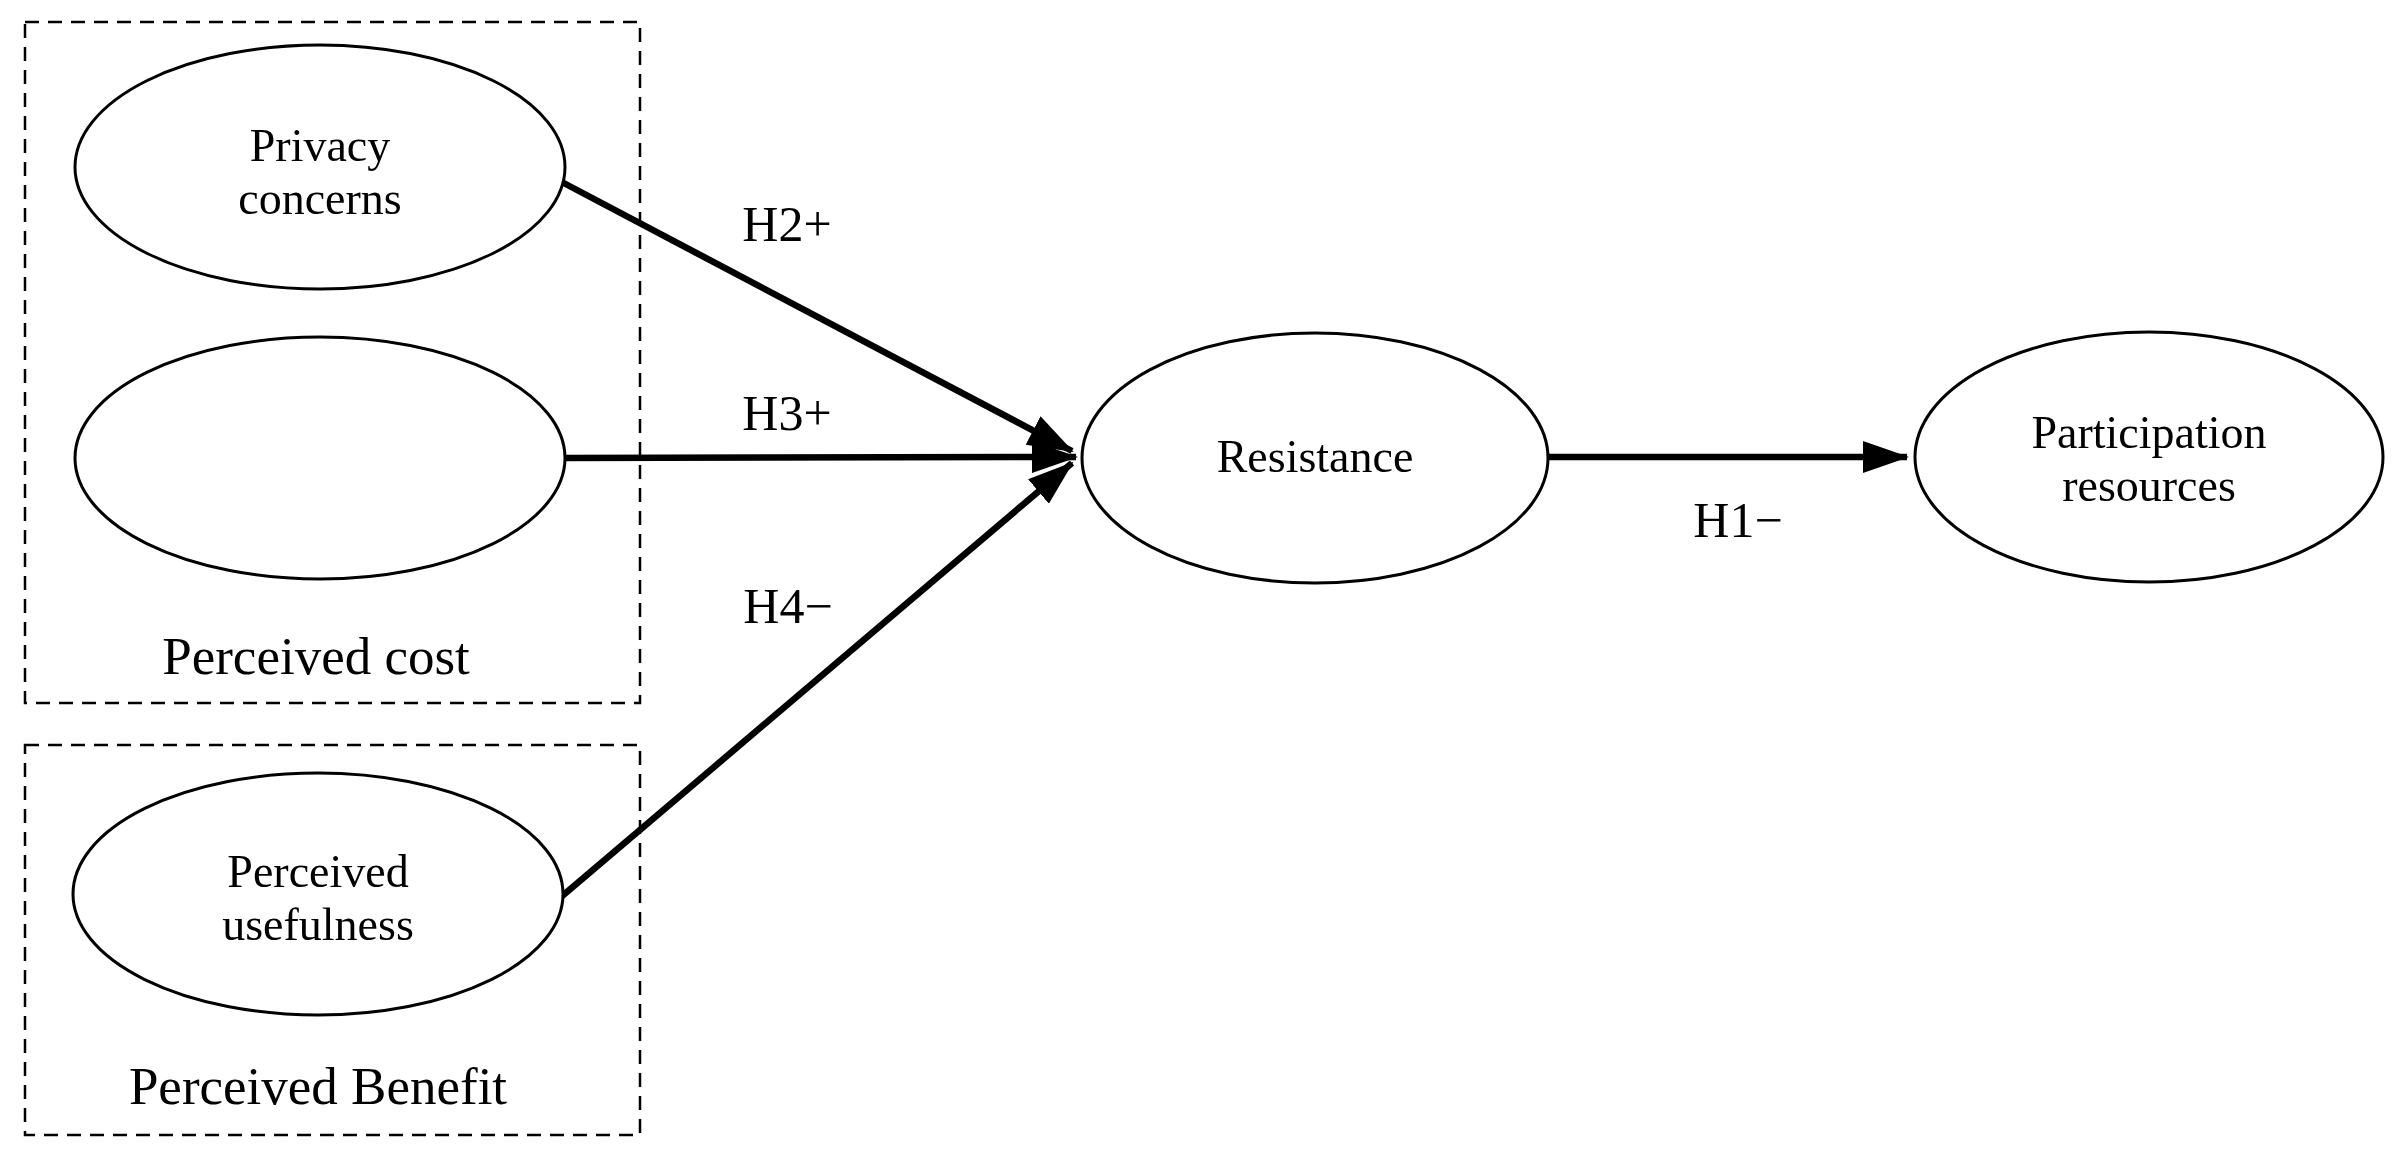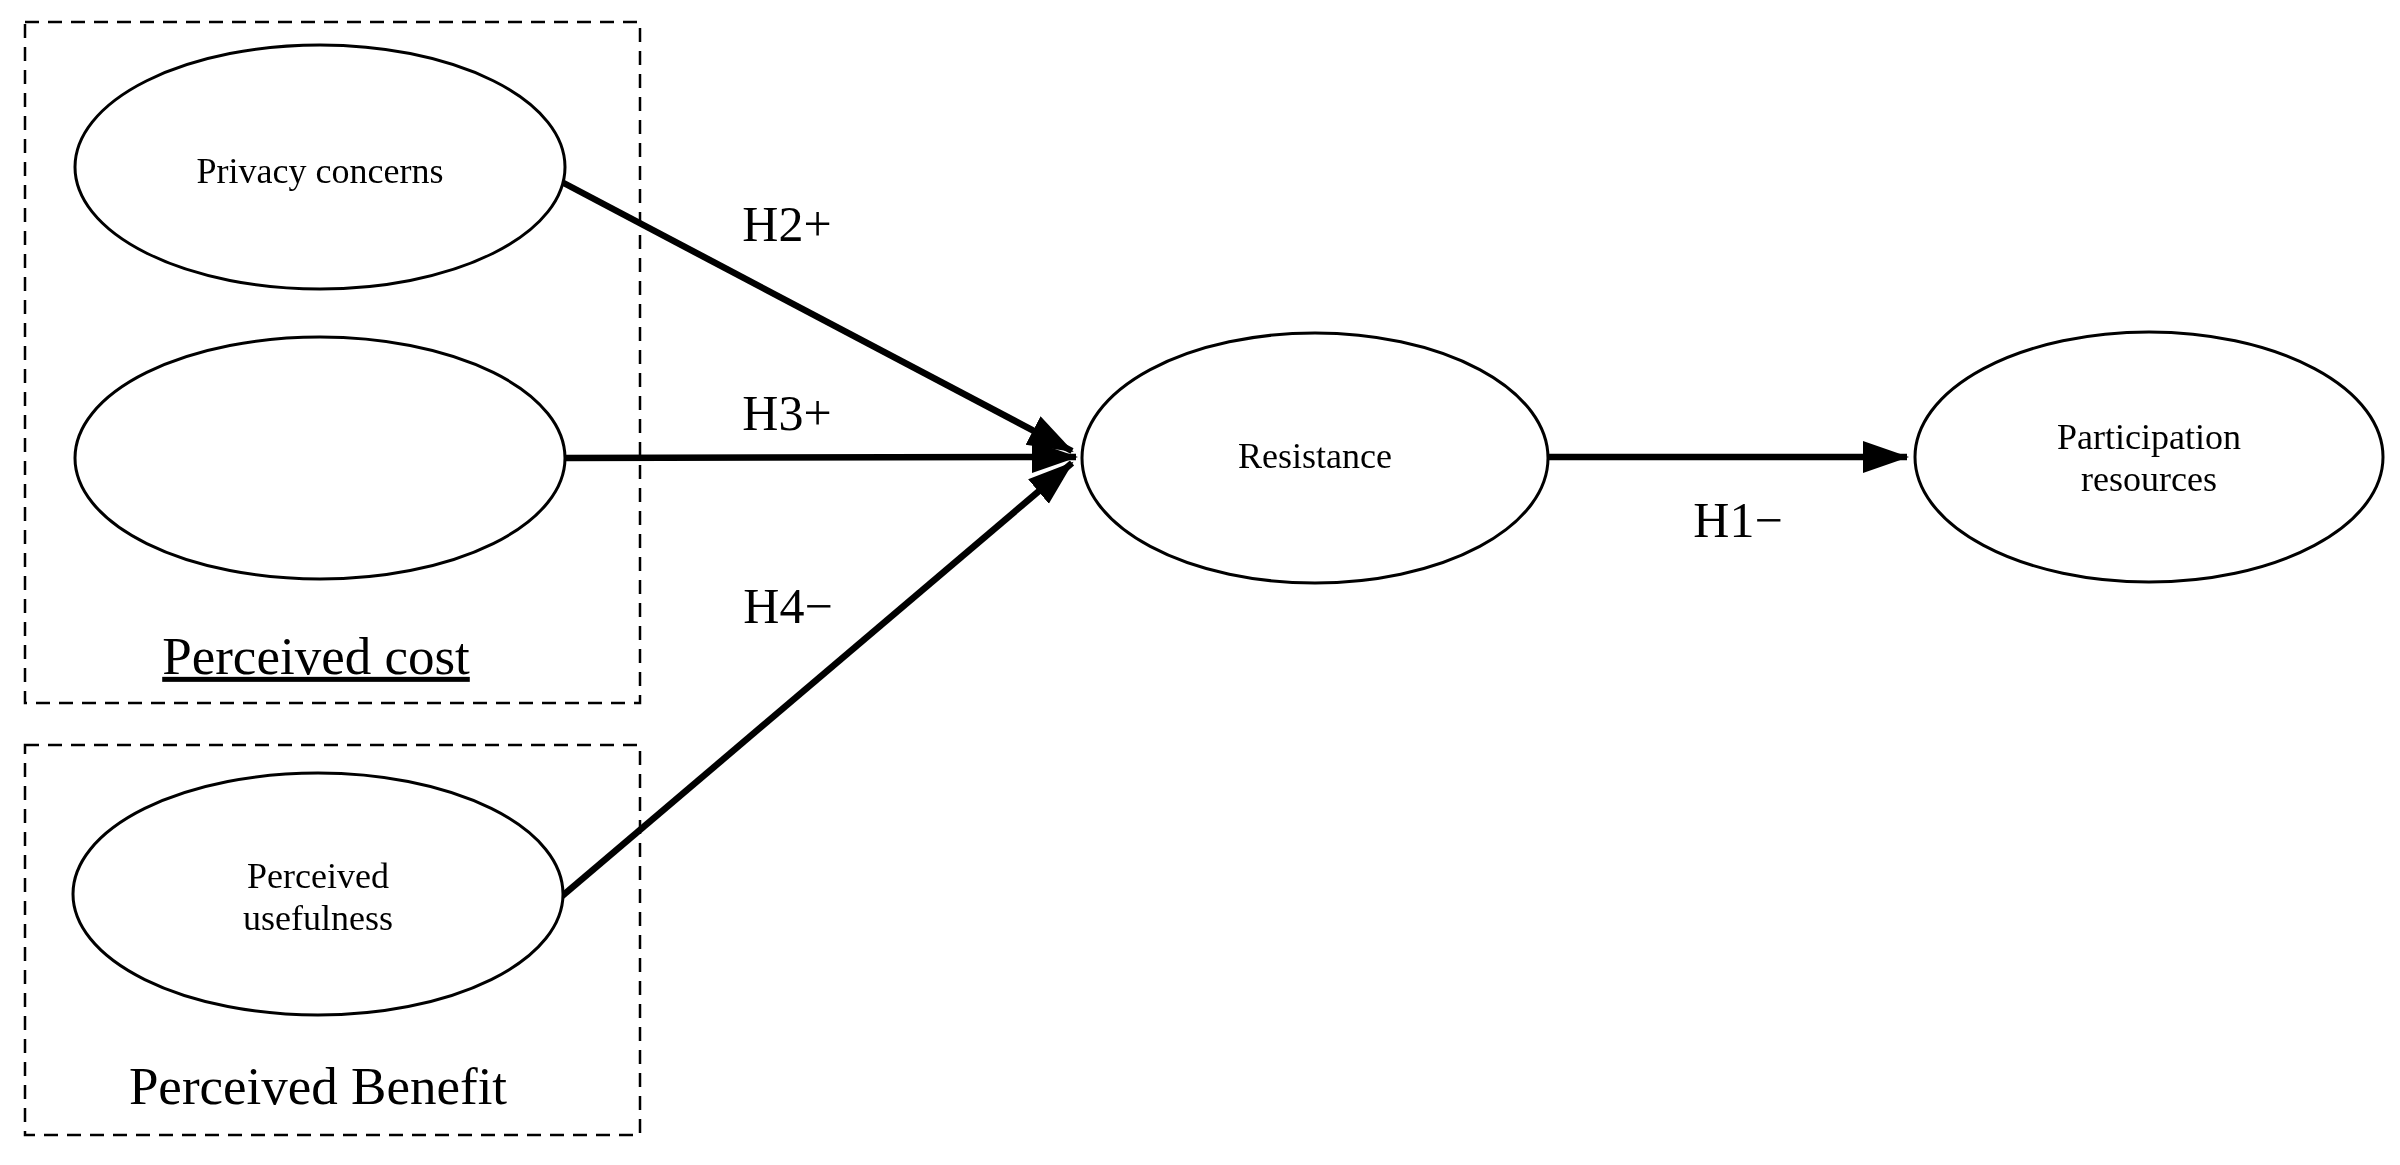--- a/index.html
+++ b/index.html
@@ -24,21 +24,21 @@
     height: 100%;
   }
   .lbl {
     position: absolute;
     transform: translate(-50%, -50%);
     text-align: center;
     color: #000000;
     white-space: normal;
   }
   .node-lbl {
-    font-size: 36px;
+    font-size: 46px;
     line-height: 1.16;
   }
   .group-lbl {
     font-size: 53px;
     line-height: 1.1;
     white-space: nowrap;
   }
   .edge-lbl {
     font-size: 50px;
     line-height: 1.1;
@@ -70,21 +70,21 @@
     <ellipse cx="318" cy="894" rx="245" ry="121" fill="#ffffff" stroke="#000000" stroke-width="3"></ellipse>
     <ellipse cx="1315" cy="458" rx="233" ry="125" fill="#ffffff" stroke="#000000" stroke-width="3"></ellipse>
     <ellipse cx="2149" cy="457" rx="234" ry="125" fill="#ffffff" stroke="#000000" stroke-width="3"></ellipse>
   </svg>
 
   <div class="lbl node-lbl" style="left:320px; top:172px; width:280px;">Privacy concerns</div>
   <div class="lbl node-lbl" style="left:318px; top:898px; width:280px;">Perceived usefulness</div>
   <div class="lbl node-lbl" style="left:1315px; top:457px; width:420px;">Resistance</div>
   <div class="lbl node-lbl" style="left:2149px; top:459px; width:320px;">Participation resources</div>
 
-  <div class="lbl group-lbl" style="left:316px; top:656px;text-decoration:underline;">Perceived cost</div>
+  <div class="lbl group-lbl" style="left:316px; top:656px;">Perceived cost</div>
   <div class="lbl group-lbl" style="left:318px; top:1086px;">Perceived Benefit</div>
 
   <div class="lbl edge-lbl" style="left:787px; top:224px;">H2+</div>
   <div class="lbl edge-lbl" style="left:787px; top:413px;">H3+</div>
   <div class="lbl edge-lbl" style="left:788px; top:606px;">H4−</div>
   <div class="lbl edge-lbl" style="left:1738px; top:520px;text-align:center;">H1−</div>
 
 </div>
 
 </body></html>

